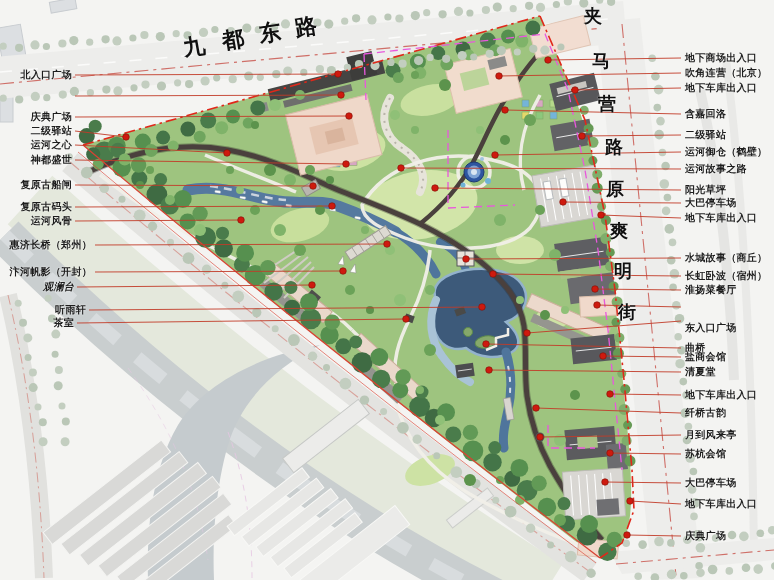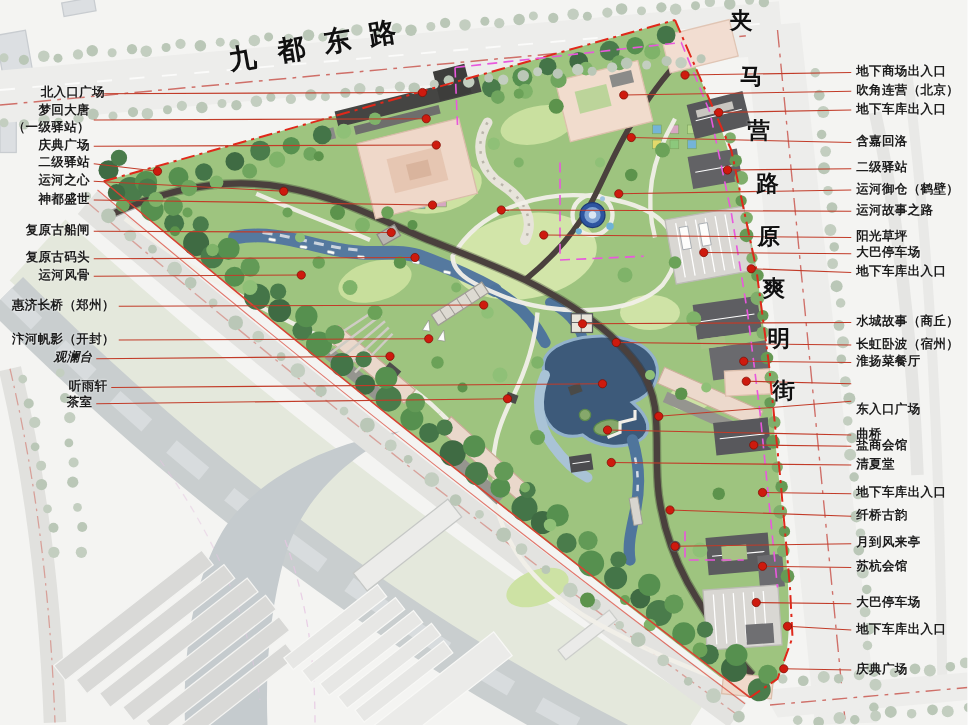--- a/index.html
+++ b/index.html
@@ -763,26 +763,22 @@
       <circle cx="610" cy="453" r="3.3" fill="#ce1a0e" stroke="#7e0f06" stroke-width="0.6"></circle>
       <line x1="681" y1="483" x2="605" y2="482" stroke="#c23b28" stroke-width="0.9"></line>
       <circle cx="605" cy="482" r="3.3" fill="#ce1a0e" stroke="#7e0f06" stroke-width="0.6"></circle>
       <line x1="681" y1="504" x2="630" y2="501" stroke="#c23b28" stroke-width="0.9"></line>
       <circle cx="630" cy="501" r="3.3" fill="#ce1a0e" stroke="#7e0f06" stroke-width="0.6"></circle>
       <line x1="681" y1="536" x2="627" y2="535" stroke="#c23b28" stroke-width="0.9"></line>
       <circle cx="627" cy="535" r="3.3" fill="#ce1a0e" stroke="#7e0f06" stroke-width="0.6"></circle>
     </svg>
 
   <div id="labels">
-      <div class="callout left" style="left: 72px; top: 68px; margin-left: 12px;">
+      <div class="callout left" style="left: 72px; top: 68px;">
         <div>北入口广场</div>
-      </div>
-      <div class="callout left" style="left: 72px; top: 82px;">
-        <div>梦回大唐</div>
-        <div>（一级驿站）</div>
       </div>
       <div class="callout left" style="left: 72px; top: 110px; font-family: Liberation Serif, serif;">
         <div>庆典广场</div>
       </div>
       <div class="callout left" style="left: 72px; top: 124px;">
         <div>二级驿站</div>
       </div>
       <div class="callout left" style="left: 72px; top: 138px;">
         <div>运河之心</div>
       </div>

